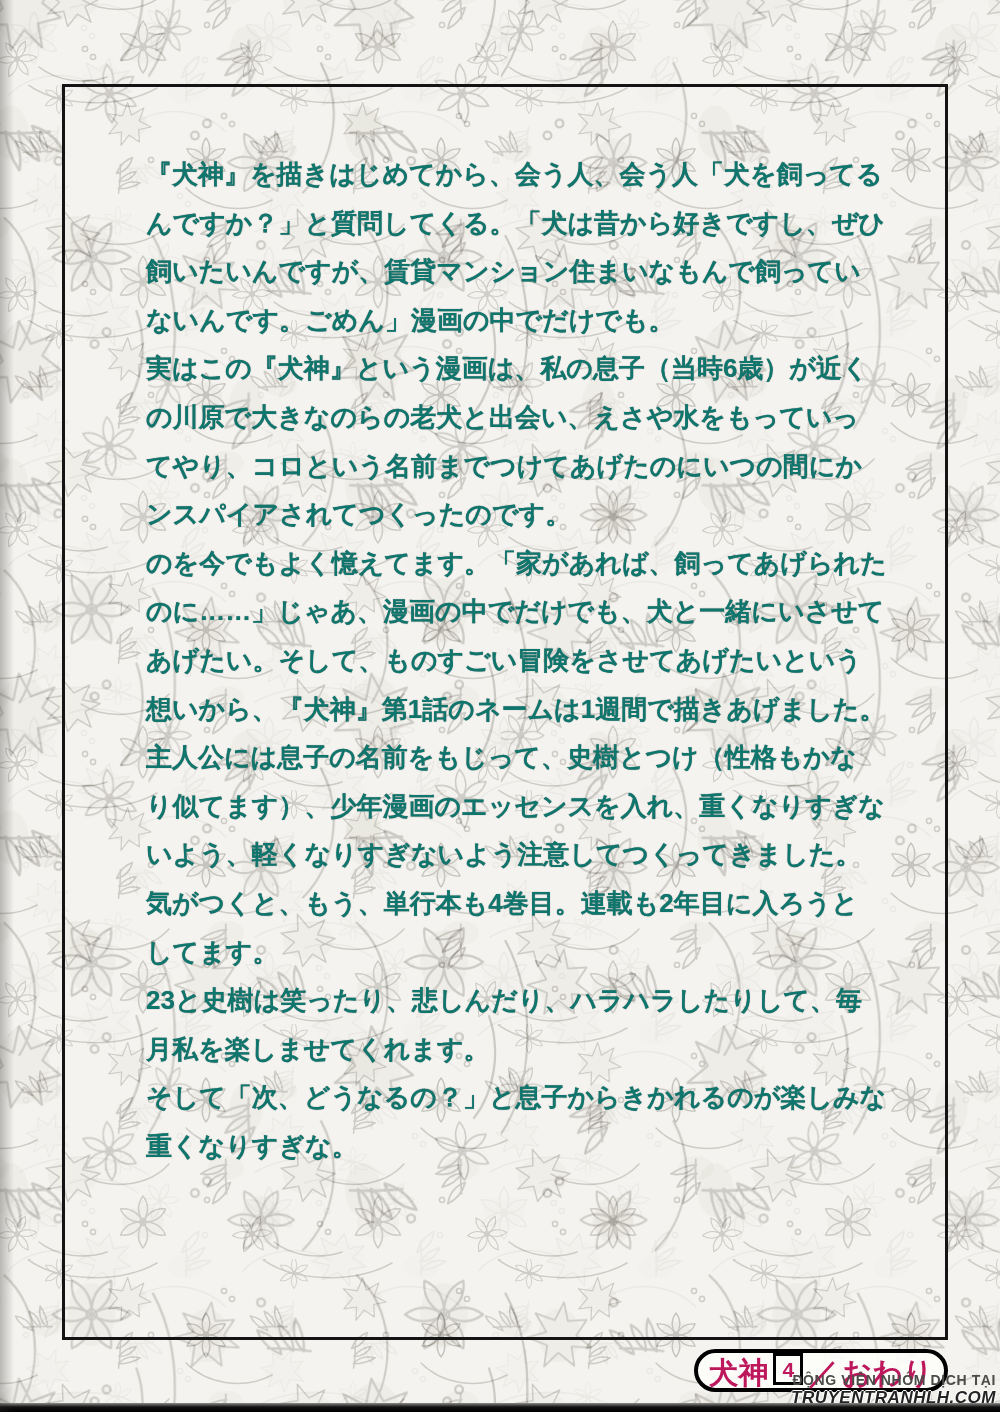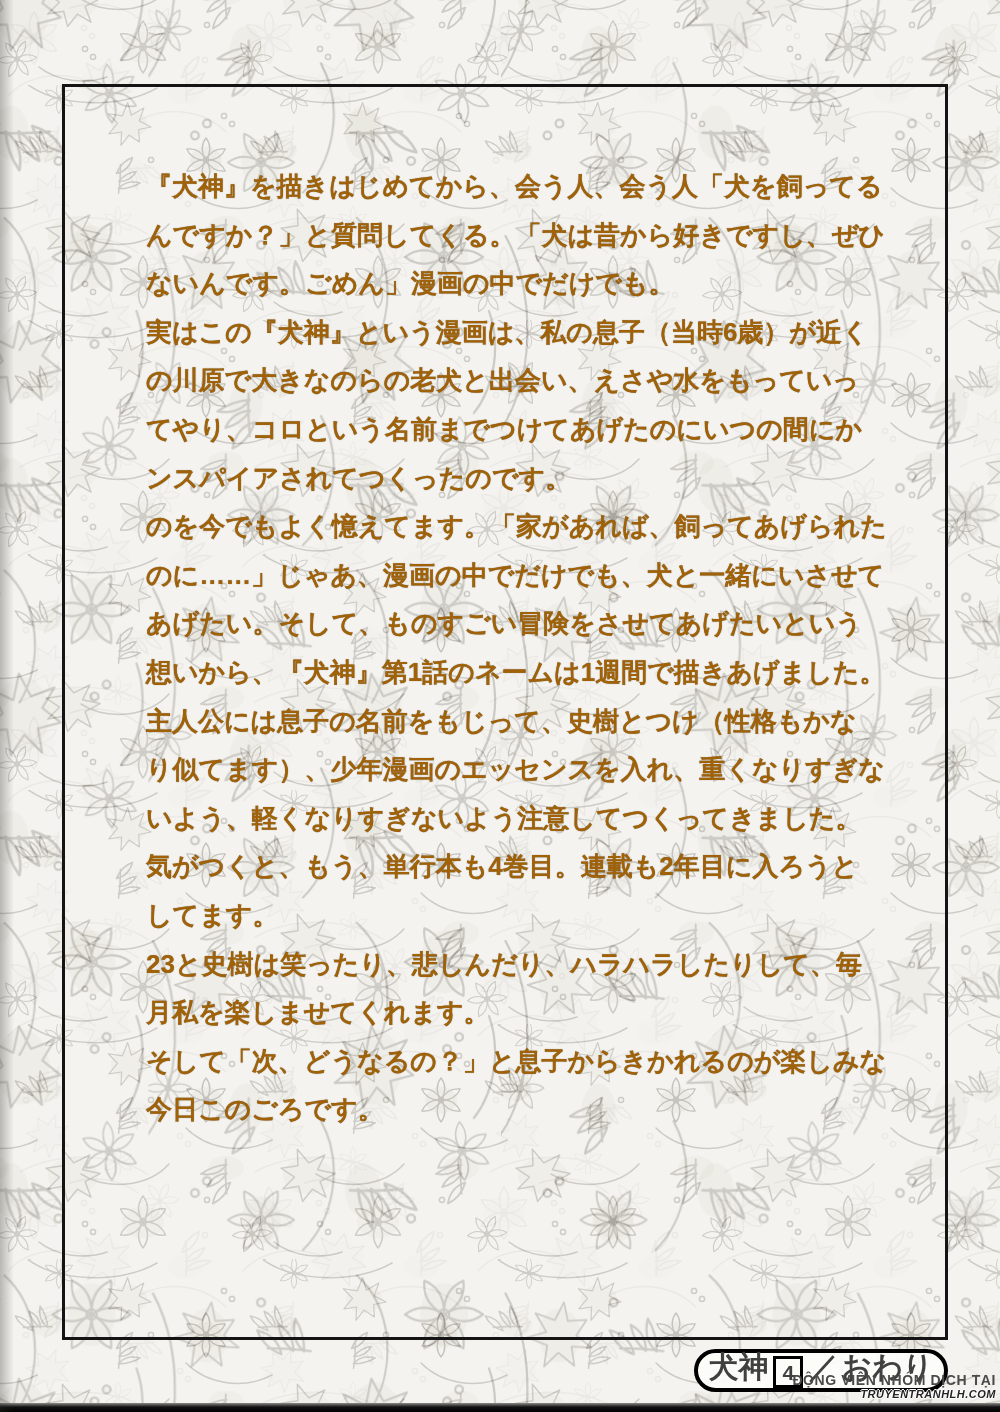--- a/index.html
+++ b/index.html
@@ -8,46 +8,46 @@
     background:#f4f3ef;
     font-family:"Liberation Sans",sans-serif;
   }
   #bg-svg{position:absolute;left:0;top:0;width:1000px;height:1412px;}
   #frame{
     position:absolute;left:62px;top:84px;width:886px;height:1256px;
     border:3px solid #141414;box-sizing:border-box;
     background:transparent;
   }
   #afterword{
-    position:absolute;left:146px;top:162px;width:736px;
-    font-size:26px;line-height:48.6px;font-weight:700;color:#a16207;
+    position:absolute;left:146px;top:150px;width:736px;
+    font-size:26px;line-height:48.6px;font-weight:700;color:#0f766e;
     letter-spacing:0px;
   }
   #afterword .tl{white-space:nowrap;height:48.6px;
     text-shadow:0 0 1px rgba(30,30,30,.55);}
   #end-badge{
     position:absolute;left:694px;top:1349px;width:254px;height:43px;
     box-sizing:border-box;border:4px solid #000;border-radius:22px;
     background:rgba(252,252,250,.93);
-    display:flex;align-items:flex-end;justify-content:center;gap:3px;
-    font-weight:700;color:#404040;font-size:30px;white-space:nowrap;
+    display:flex;align-items:flex-start;justify-content:center;gap:3px;
+    font-weight:700;color:#be185d;font-size:30px;white-space:nowrap;
   }
   #end-badge .volbox{
     display:inline-flex;align-items:center;justify-content:center;
     border:3px solid #000;width:24px;height:26px;font-size:21px;
     margin:0 2px;line-height:1;
   }
   #watermark{
     position:absolute;right:4px;top:1372px;text-align:right;line-height:1.15;
   }
   #watermark .wm1{
     font-size:14px;font-weight:700;color:#4a4a48;letter-spacing:.6px;
   }
   #watermark .wm2{
-    font-size:11px;font-weight:800;font-style:italic;color:#242424;
+    font-size:17px;font-weight:800;font-style:italic;color:#242424;
     letter-spacing:.5px;
     text-shadow:-1px 0 #fff,1px 0 #fff,0 -1px #fff,0 1px #fff;
   }
   #bottom-edge{
     position:absolute;left:0;bottom:0;width:100%;height:9px;
     background:linear-gradient(#8a8a88,#111 45%,#000);
   }
   #left-edge{
     position:absolute;left:0;top:0;width:14px;height:100%;
     background:linear-gradient(90deg,rgba(45,45,42,.30),rgba(45,45,42,0));
@@ -117,38 +117,39 @@
     <g transform="rotate(90 500 706) scale(1.5)">
       <rect x="-500" y="-500" width="1800" height="2200" fill="url(#flora)" opacity="0.45"></rect>
     </g>
   </svg>
 
   <div id="frame"></div>
 
   <div id="afterword">
     <div class="tl">『犬神』を描きはじめてから、会う人、会う人「犬を飼ってる</div>
     <div class="tl">んですか？」と質問してくる。「犬は昔から好きですし、ぜひ</div>
+    <div class="tl">飼いたいんですが、賃貸マンション住まいなもんで飼ってい</div>
     <div class="tl">ないんです。ごめん」漫画の中でだけでも。</div>
     <div class="tl">実はこの『犬神』という漫画は、私の息子（当時6歳）が近く</div>
     <div class="tl">の川原で大きなのらの老犬と出会い、えさや水をもっていっ</div>
     <div class="tl">てやり、コロという名前までつけてあげたのにいつの間にか</div>
     <div class="tl">ンスパイアされてつくったのです。</div>
     <div class="tl">のを今でもよく憶えてます。「家があれば、飼ってあげられた</div>
     <div class="tl">のに……」じゃあ、漫画の中でだけでも、犬と一緒にいさせて</div>
     <div class="tl">あげたい。そして、ものすごい冒険をさせてあげたいという</div>
     <div class="tl">想いから、『犬神』第1話のネームは1週間で描きあげました。</div>
     <div class="tl">主人公には息子の名前をもじって、史樹とつけ（性格もかな</div>
     <div class="tl">り似てます）、少年漫画のエッセンスを入れ、重くなりすぎな</div>
     <div class="tl">いよう、軽くなりすぎないよう注意してつくってきました。</div>
     <div class="tl">気がつくと、もう、単行本も4巻目。連載も2年目に入ろうと</div>
     <div class="tl">してます。</div>
     <div class="tl">23と史樹は笑ったり、悲しんだり、ハラハラしたりして、毎</div>
     <div class="tl">月私を楽しませてくれます。</div>
     <div class="tl">そして「次、どうなるの？」と息子からきかれるのが楽しみな</div>
-    <div class="tl">今日このごろです。</div>
+    <div class="tl">重くなりすぎな。</div>
   </div>
 
   <div id="end-badge">
     <span>犬神</span>
     <span class="volbox">
         <span>4</span>
       </span>
     <span>／</span>
     <span>おわり</span>
   </div>

